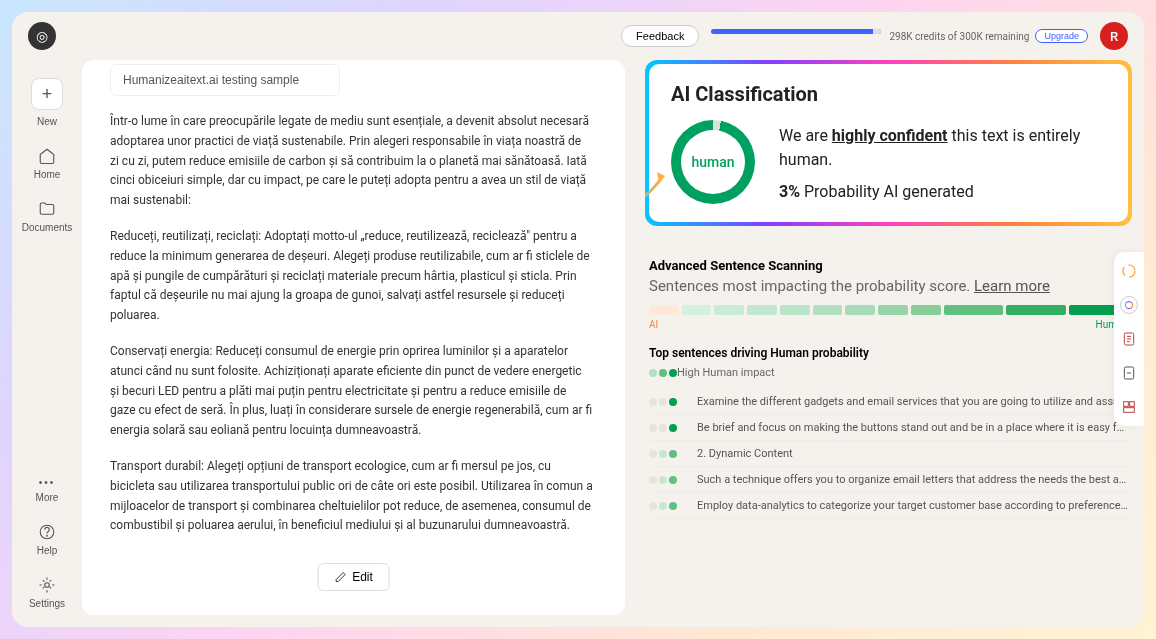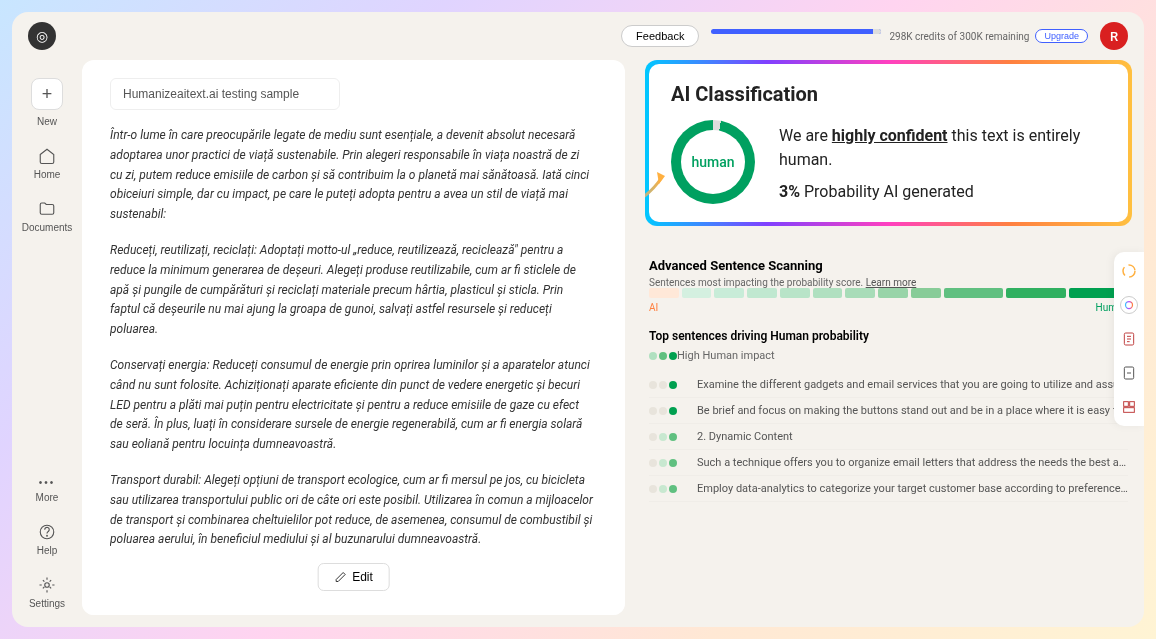--- a/index.html
+++ b/index.html
@@ -15,44 +15,44 @@
 .credits-text { font-size: 10px; color: #666; display:flex; align-items:center; gap:6px; }
 .upgrade-btn { border: 1px solid #4060ff; color: #4060ff; background: #fff; padding: 1px 8px; border-radius: 10px; font-size: 9px; cursor: pointer; }
 .avatar { width: 28px; height: 28px; border-radius: 50%; background: #d92020; color: #fff; display: flex; align-items: center; justify-content: center; font-size: 13px; font-weight: 500; }
 .main-area { display: flex; flex: 1; overflow: hidden; }
 .sidebar { width: 70px; display: flex; flex-direction: column; align-items: center; padding: 10px 0; gap: 4px; }
 .sidebar-btn { display: flex; flex-direction: column; align-items: center; gap: 4px; padding: 8px; cursor: pointer; color: #555; font-size: 10px; border: none; background: none; width: 100%; }
 .new-btn { border: 1px solid #ddd; border-radius: 8px; width: 32px; height: 32px; font-size: 18px; margin-bottom: 2px; display:flex; align-items:center; justify-content:center; background:#fff; }
 .sidebar-spacer { flex: 1; }
 .icon-svg { width: 18px; height: 18px; }
 .content { flex: 1; display: flex; gap: 20px; padding: 0 12px 12px 0; overflow: hidden; }
-.doc-panel { background: #fff; border-radius: 12px; flex: 1; padding: 18px 28px; display: flex; flex-direction: column; overflow: hidden; position: relative; }
+.doc-panel { background: #fff; border-radius: 12px; flex: 1; padding: 4px 28px; display: flex; flex-direction: column; overflow: hidden; position: relative; }
 .doc-header { display: flex; align-items: flex-start; gap: 20px; margin-bottom: 16px; }
 .doc-title-input { border: 1px solid #eee; border-radius: 6px; padding: 8px 12px; font-size: 12px; flex: 0 0 230px; color:#555; }
 .doc-meta { margin-left: auto; display: grid; grid-template-columns: auto auto; gap: 6px 10px; font-size: 11px; color: #555; }
 .doc-meta .label { font-weight: 600; color:#444; }
 .doc-body { flex: 1; overflow-y: auto; font-size: 12px; line-height: 1.65; color: #333; padding-right: 4px; }
-.doc-body p { margin-bottom: 16px; font-style: italic; }
+.doc-body p { margin-bottom: 16px; }
 .doc-footer { position: absolute; bottom: 24px; left: 50%; transform: translateX(-50%); }
 .edit-btn { border: 1px solid #ddd; background: #fff; padding: 6px 16px; border-radius: 6px; font-size: 12px; display: flex; align-items: center; gap: 6px; cursor: pointer; }
 .class-panel { flex: 1; display: flex; flex-direction: column; overflow: hidden; }
 .class-card { border: 2px solid transparent; border-radius: 12px; padding: 2px; background: linear-gradient(90deg, #00c8ff, #8040ff, #ff40c0, #ff8040, #ffc040) border-box; margin-bottom: 32px; position:relative; }
 .class-card-inner { background: #fff; border-radius: 10px; padding: 18px 22px; }
 .class-title { font-size: 20px; font-weight: 700; margin-bottom: 14px; color: #222; }
 .class-body { display: flex; align-items: center; gap: 24px; }
 .gauge { width: 84px; height: 84px; border-radius: 50%; background: conic-gradient(#ddd 0deg 11deg, #00a060 11deg 360deg); display: flex; align-items: center; justify-content: center; position: relative; flex-shrink: 0; }
 .gauge::before { content:''; position:absolute; width: 64px; height: 64px; background:#fff; border-radius:50%; }
 .gauge-label { position: relative; color: #00a060; font-size: 14px; font-weight: 500; }
 .class-text { font-size: 16px; color: #222; line-height: 1.5; }
 .class-text .hl { font-weight: 700; text-decoration: underline; }
 .class-prob { font-size: 16px; margin-top: 10px; color:#222; }
 .class-prob b { font-weight: 700; }
 .adv-section { padding: 0 4px; overflow: hidden; display: flex; flex-direction: column; }
 .adv-title { font-size: 13px; font-weight: 700; margin-bottom: 4px; }
-.adv-sub { font-size: 10px; color: #666; }
+.adv-sub { font-size: 15px; color: #666; margin-bottom: 10px; }
 .adv-sub a { color: #555; text-decoration: underline; }
 .spectrum { display: flex; gap: 3px; margin-bottom: 4px; }
 .spectrum div { flex: 1; height: 10px; border-radius: 2px; }
 .spectrum-labels { display: flex; justify-content: space-between; font-size: 10px; margin-bottom: 16px; text-align: right; }
 .spectrum-labels .ai { color: #ff8040; }
 .spectrum-labels .hu { color: #00a060; }
 .top-title { font-size: 12px; font-weight: 600; margin-bottom: 6px; }
 .impact-row { display: flex; align-items: center; font-size: 11px; color: #666; margin-bottom: 10px; }
 .dots { display: flex; gap: 2px; }
 .dot { width: 8px; height: 8px; border-radius: 50%; }

